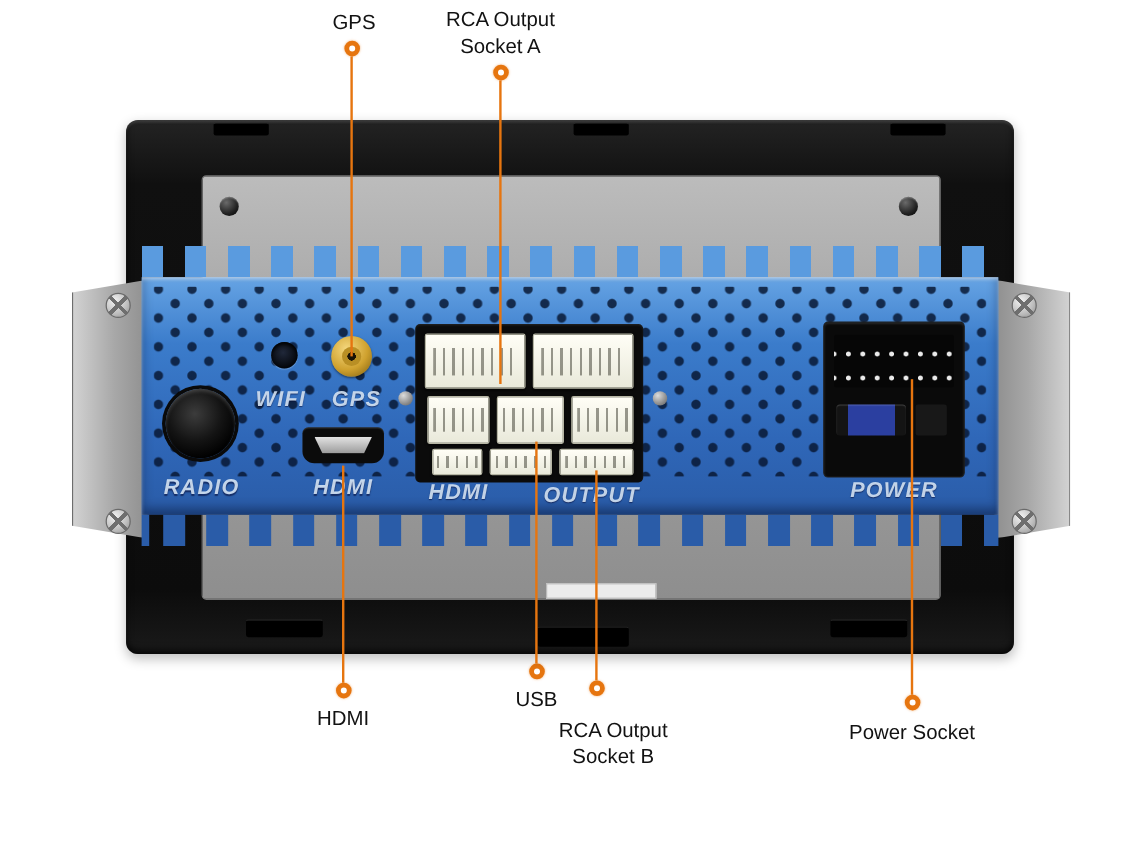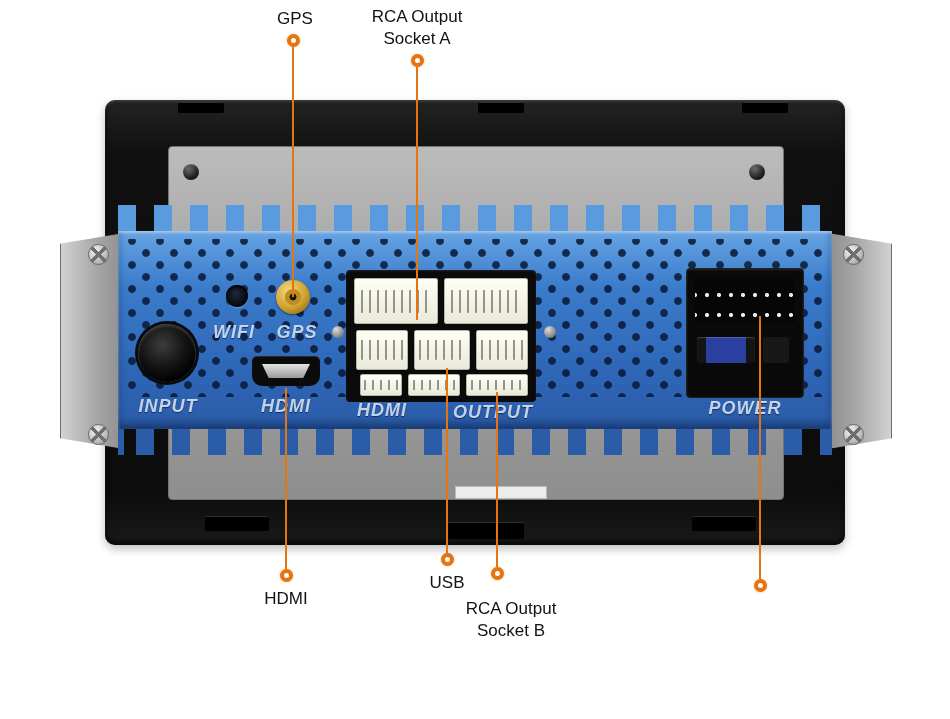--- a/index.html
+++ b/index.html
@@ -186,21 +186,21 @@
 
   <div class="small-screw" style="left:332px;top:326px;"></div>
   <div class="small-screw" style="left:544px;top:326px;"></div>
 
   <div class="power-socket">
     <div class="power-pins"></div>
     <div class="power-fuse"></div>
     <div class="power-block"></div>
   </div>
 
-  <div class="print" style="left:130px;top:396px;width:76px;">INPUT</div>
+  <div class="print" style="left:130px;top:396px;width:76px;">RADIO</div>
   <div class="print" style="left:206px;top:322px;width:56px;">WIFI</div>
   <div class="print" style="left:271px;top:322px;width:52px;">GPS</div>
   <div class="print" style="left:252px;top:396px;width:68px;">HDMI</div>
   <div class="print" style="left:344px;top:400px;width:76px;">HDMI</div>
   <div class="print" style="left:448px;top:402px;width:90px;">OUTPUT</div>
   <div class="print" style="left:700px;top:398px;width:90px;">POWER</div>
 
   <div class="callout-label" style="left:268px;top:8px;width:54px;">GPS</div>
   <div class="callout-dot" style="left:287px;top:34px;"></div>
   <div class="callout-line" style="left:292px;top:47px;height:250px;"></div>
@@ -218,14 +218,15 @@
   <div class="callout-dot" style="left:441px;top:553px;"></div>
   <div class="callout-label" style="left:412px;top:572px;width:70px;">USB</div>
 
   <div class="callout-line" style="left:496px;top:392px;height:175px;"></div>
   <div class="callout-dot" style="left:491px;top:567px;"></div>
   <div class="callout-label" style="left:446px;top:598px;width:130px;">RCA Output
 Socket B</div>
 
   <div class="callout-line" style="left:759px;top:316px;height:263px;"></div>
   <div class="callout-dot" style="left:754px;top:579px;"></div>
+  <div class="callout-label" style="left:690px;top:600px;width:140px;">Power Socket</div>
 
 </div>
 
 </body></html>

